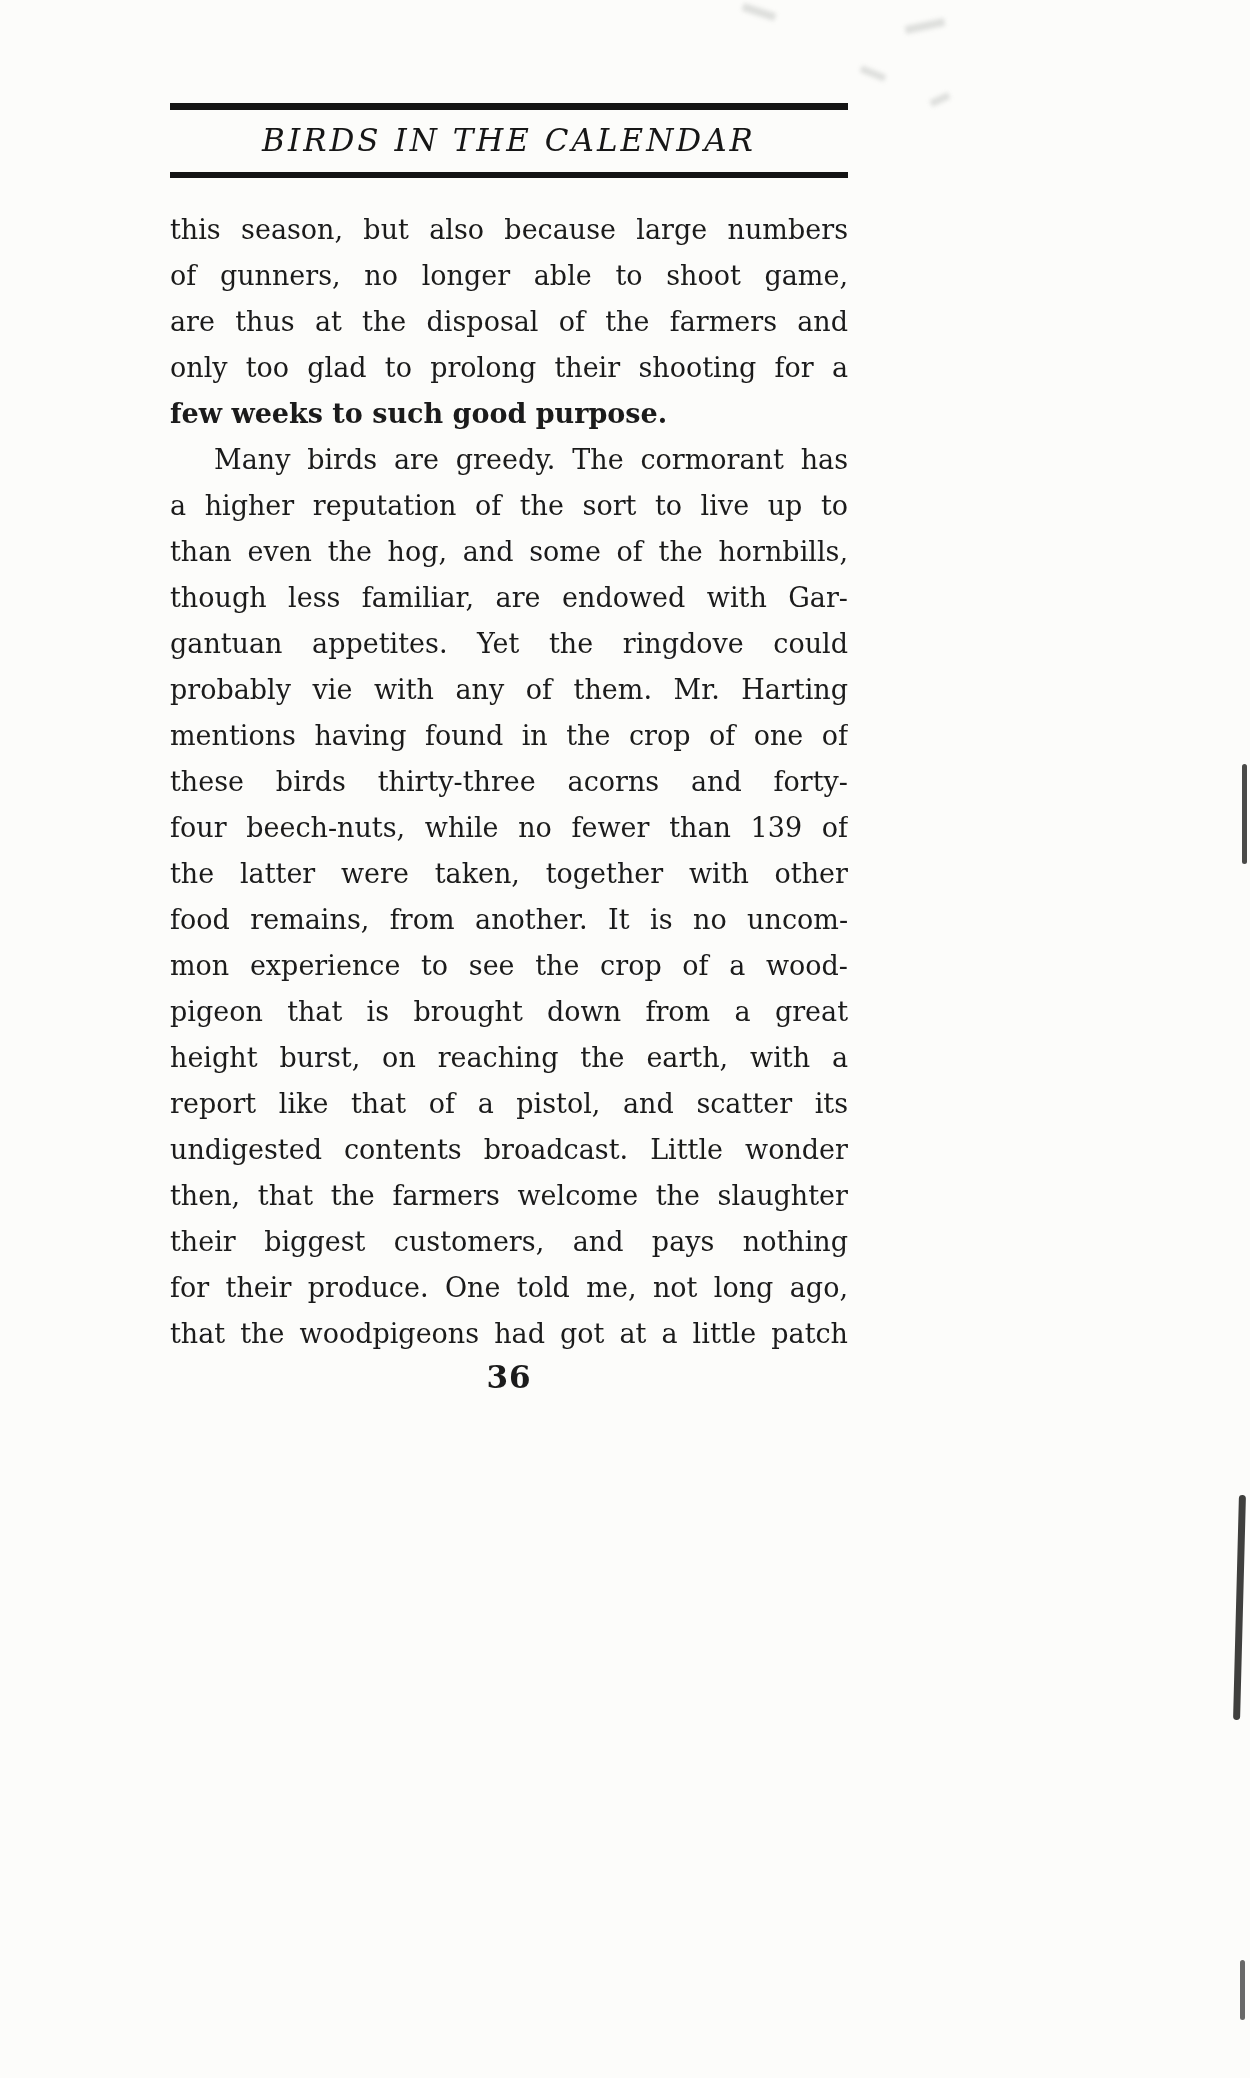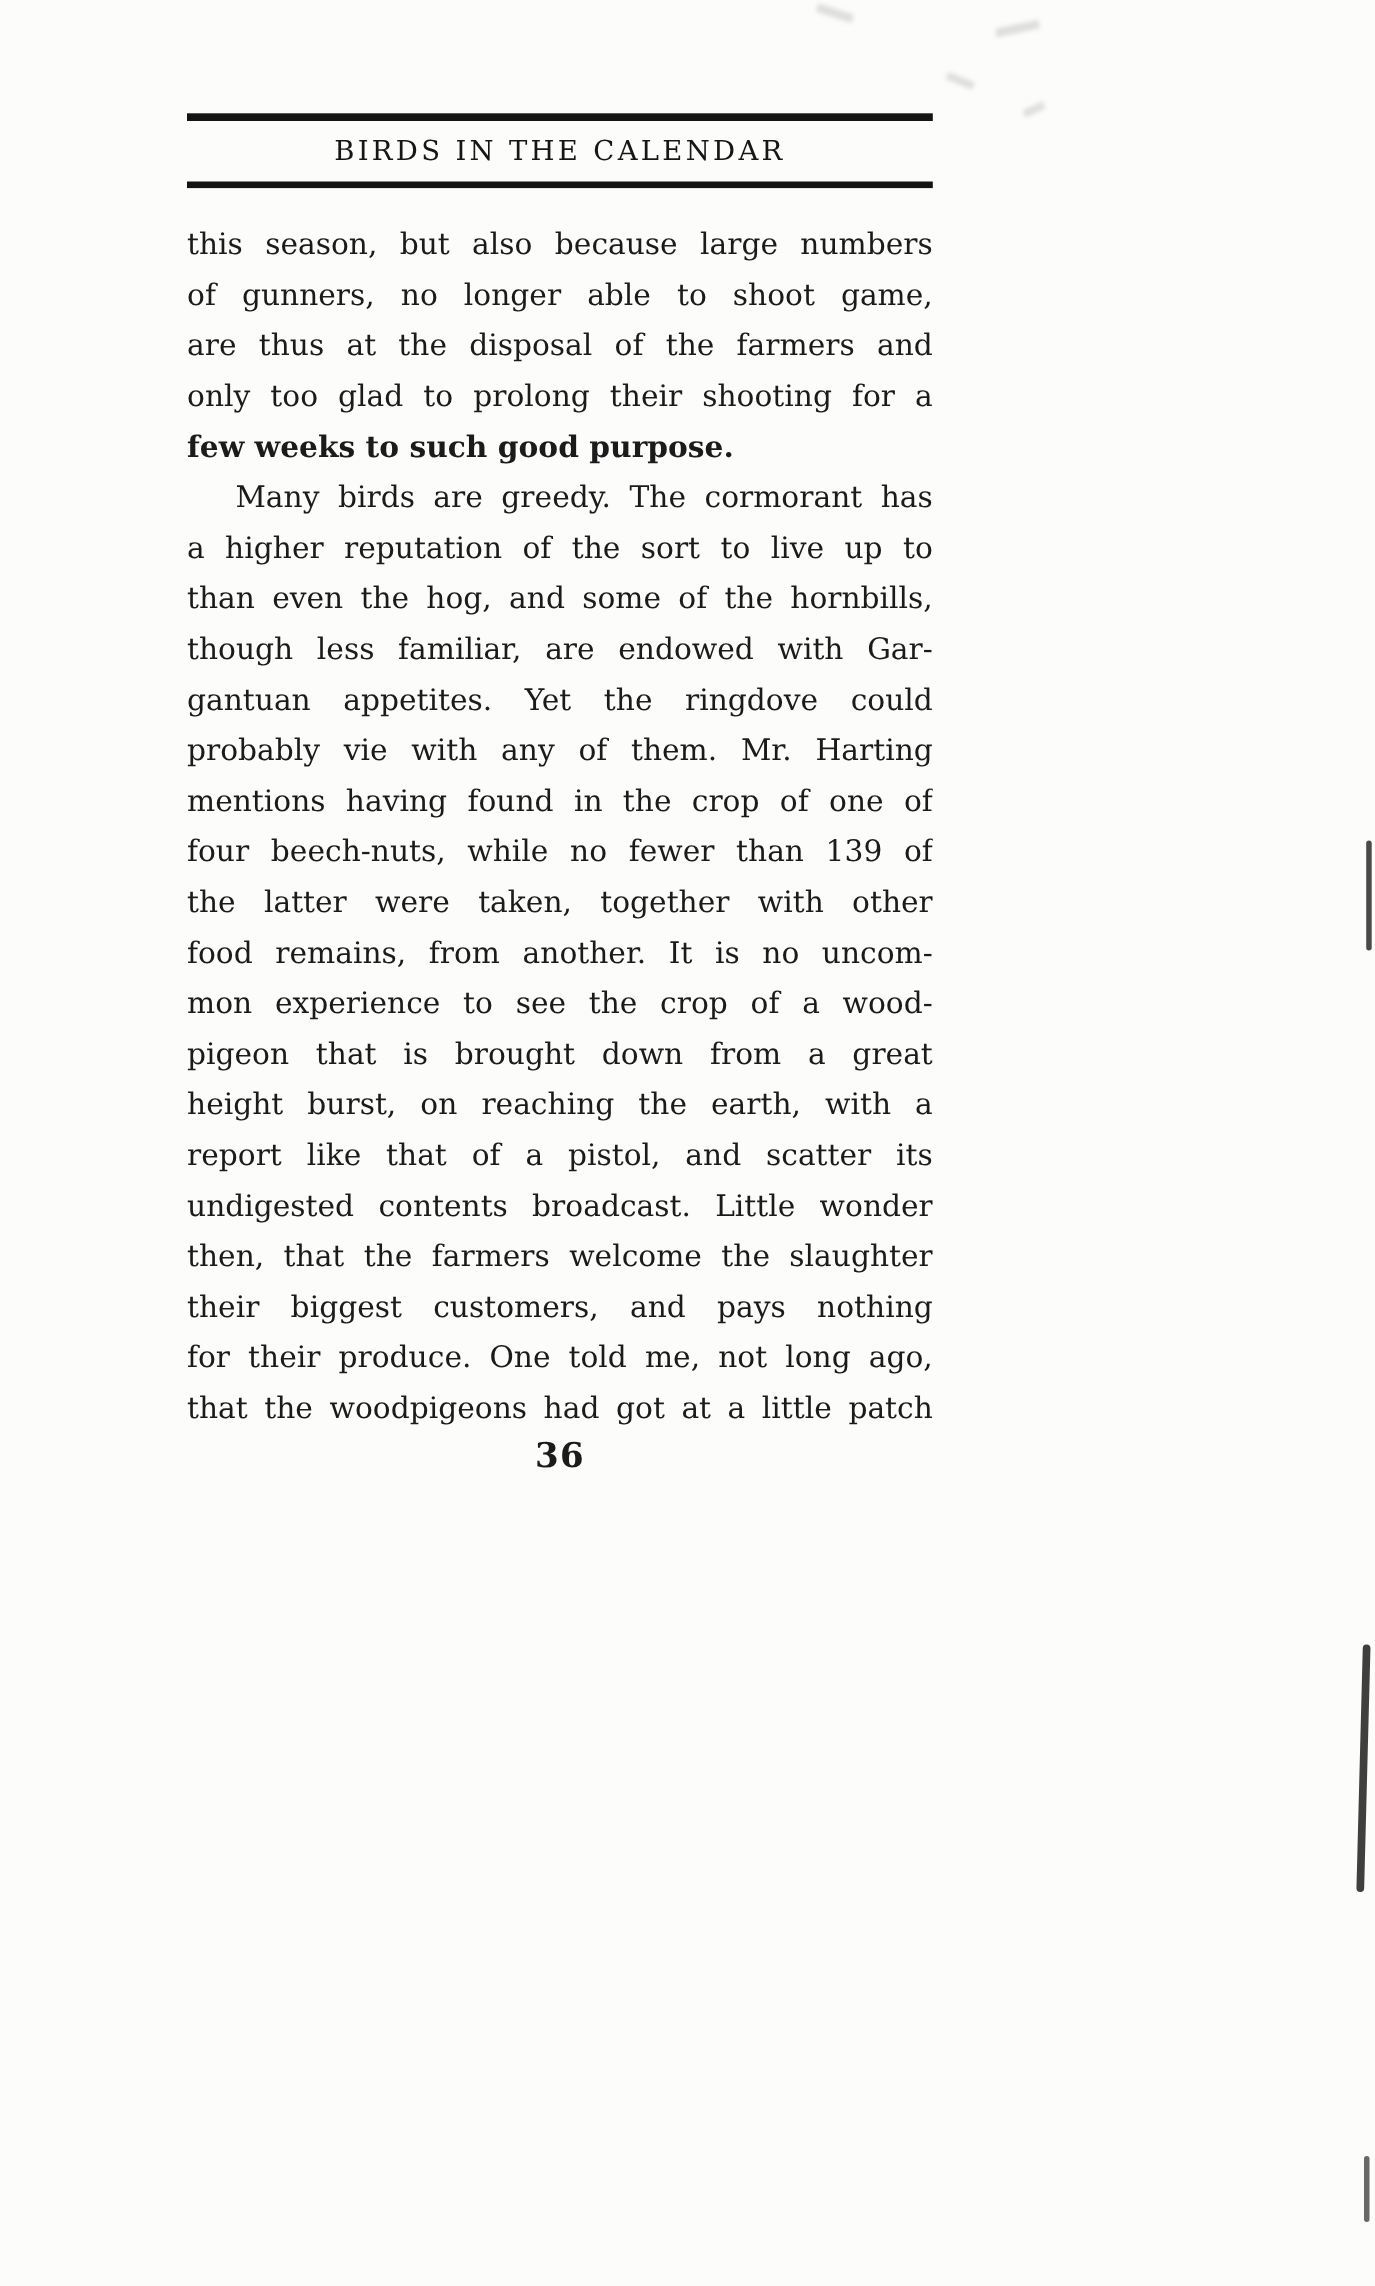--- a/index.html
+++ b/index.html
@@ -21,24 +21,25 @@
     top: 103px;
     width: 678px;
   }
   .header {
     border-top: 7px solid #141414;
     border-bottom: 6px solid #141414;
     padding: 12px 0 14px 0;
   }
   .title {
     text-align: center;
-    font-size: 25px;
+    font-size: 31px;
     letter-spacing: 3px;
     color: #161616;
     white-space: nowrap;
+    font-style: italic;
   }
   .body-text {
     margin-top: 29px;
     font-size: 27px;
   }
   .line {
     height: 46px;
     line-height: 46px;
     text-align: justify;
     text-align-last: justify;
@@ -105,20 +106,21 @@
         <div class="line no-justify">few weeks to such good purpose.</div>
       </div>
       <div class="paragraph">
         <div class="line indent">Many birds are greedy. The cormorant has</div>
         <div class="line">a higher reputation of the sort to live up to</div>
         <div class="line">than even the hog, and some of the hornbills,</div>
         <div class="line">though less familiar, are endowed with Gar-</div>
         <div class="line">gantuan appetites. Yet the ringdove could</div>
         <div class="line">probably vie with any of them. Mr. Harting</div>
         <div class="line">mentions having found in the crop of one of</div>
+        <div class="line">these birds thirty-three acorns and forty-</div>
         <div class="line">four beech-nuts, while no fewer than 139 of</div>
         <div class="line">the latter were taken, together with other</div>
         <div class="line">food remains, from another. It is no uncom-</div>
         <div class="line">mon experience to see the crop of a wood-</div>
         <div class="line">pigeon that is brought down from a great</div>
         <div class="line">height burst, on reaching the earth, with a</div>
         <div class="line">report like that of a pistol, and scatter its</div>
         <div class="line">undigested contents broadcast. Little wonder</div>
         <div class="line">then, that the farmers welcome the slaughter</div>
         <div class="line">their biggest customers, and pays nothing</div>

